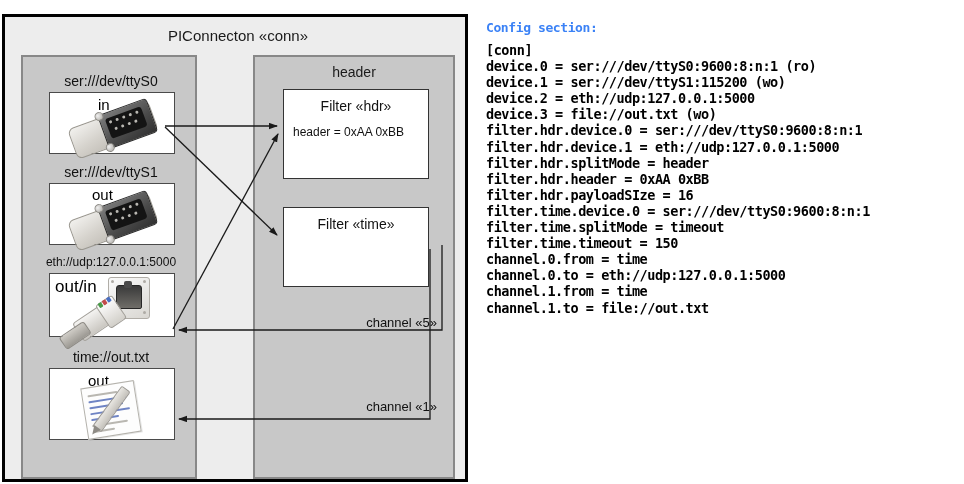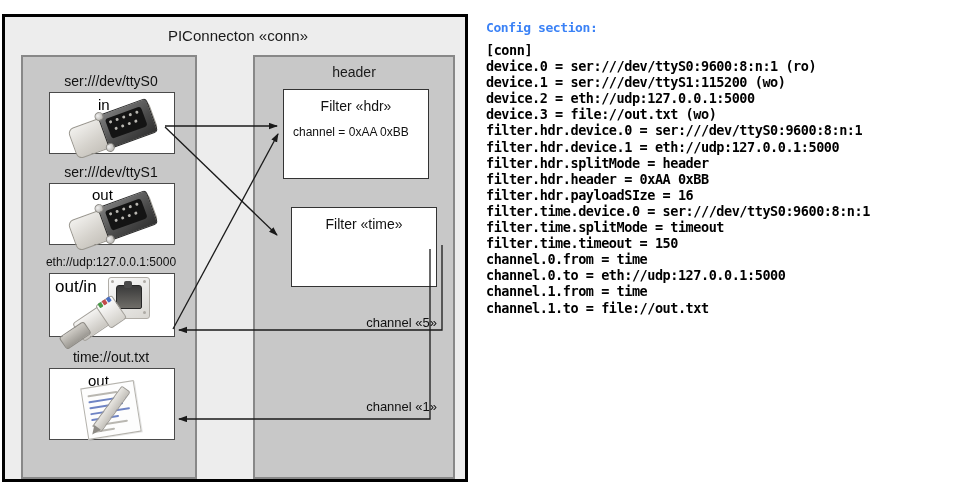--- a/index.html
+++ b/index.html
@@ -187,24 +187,24 @@
             </div>
         </div>
       </div>
     </div>
 
     <div class="panel" id="filters-panel">
       <div class="panel-title">header</div>
 
       <div class="filter-box" style="top:32px;height:90px;">
         <div class="filter-title">Filter «hdr»</div>
-        <div class="filter-attr" style="margin-top:10px;">channel = 0xAA 0xBB</div>
-      </div>
-
-      <div class="filter-box" style="top:150px;height:80px;margin-left:8px;">
+        <div class="filter-attr" style="margin-top:10px;">header = 0xAA 0xBB</div>
+      </div>
+
+      <div class="filter-box" style="top:150px;height:80px;">
         <div class="filter-title">Filter «time»</div>
       </div>
 
       <div class="chan-label" style="left:0;top:258px;width:182px;">channel «5»</div>
       <div class="chan-label" style="left:0;top:342px;width:182px;">channel «1»</div>
     </div>
 
     <svg id="wires" viewBox="0 0 476 484">
       <defs>
         <marker id="ah" markerWidth="9" markerHeight="9" refX="8" refY="3.2" orient="auto" markerUnits="userSpaceOnUse">

